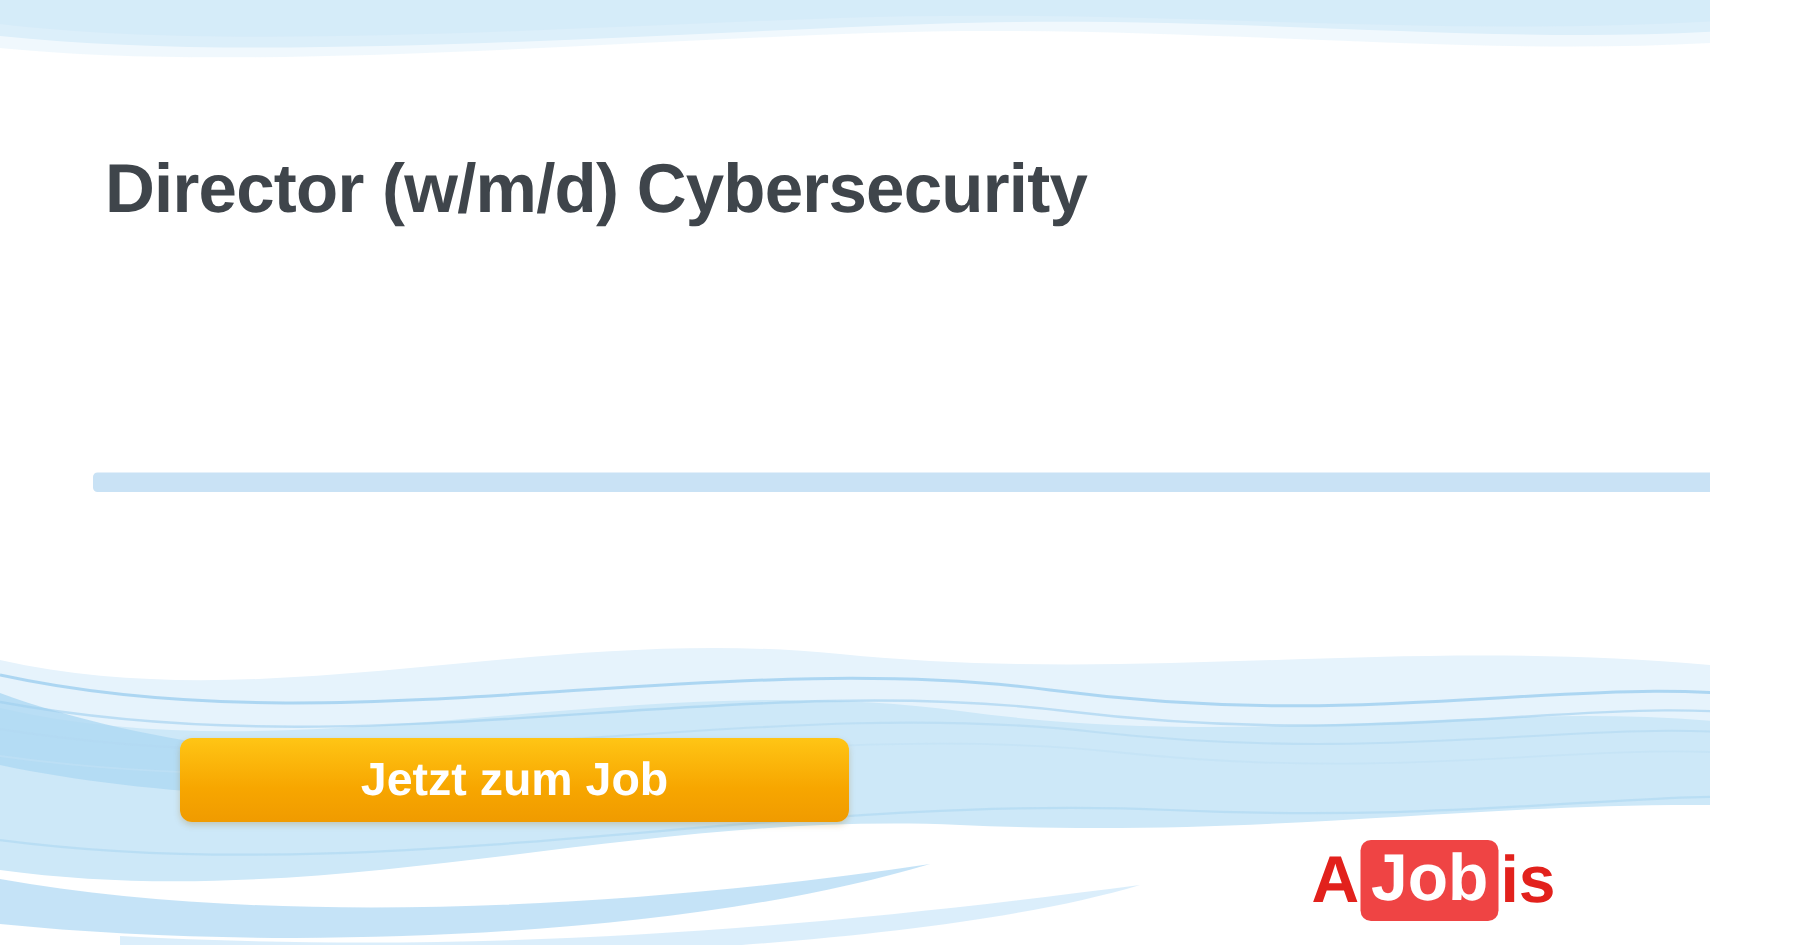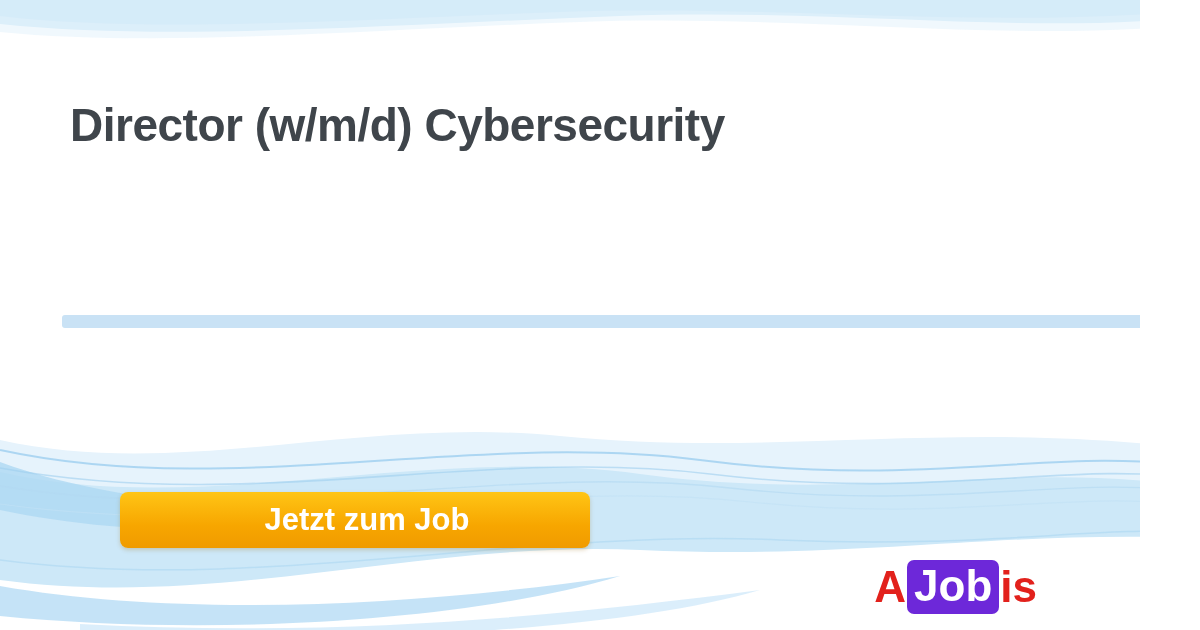--- a/index.html
+++ b/index.html
@@ -62,41 +62,40 @@
     background: linear-gradient(180deg, #ffc515 0%, #f7a600 60%, #f09b00 100%);
     box-shadow: 0 2px 4px rgba(150, 100, 0, 0.25);
     display: flex;
     align-items: center;
     justify-content: center;
     color: #ffffff;
     font-size: 31px;
     font-weight: 700;
     cursor: pointer;
     z-index: 5;
-    padding-left: 24px;
   }
 
   
   .logo {
     position: absolute;
     right: 103px;
     bottom: 16px;
     display: flex;
     align-items: center;
     font-weight: 700;
     font-size: 44px;
     line-height: 1;
     z-index: 5;
   }
   .logo .logo-prefix,
   .logo .logo-suffix {
     color: #e2211c;
   }
   .logo .logo-box {
-    background: #6d28d9;
+    background: #ef4444;
     color: #ffffff;
     border-radius: 7px;
     padding: 4px 7px 6px 7px;
     margin: 0 1px;
   }
 </style>
 </head>
 <body>
 
 <div class="card">

